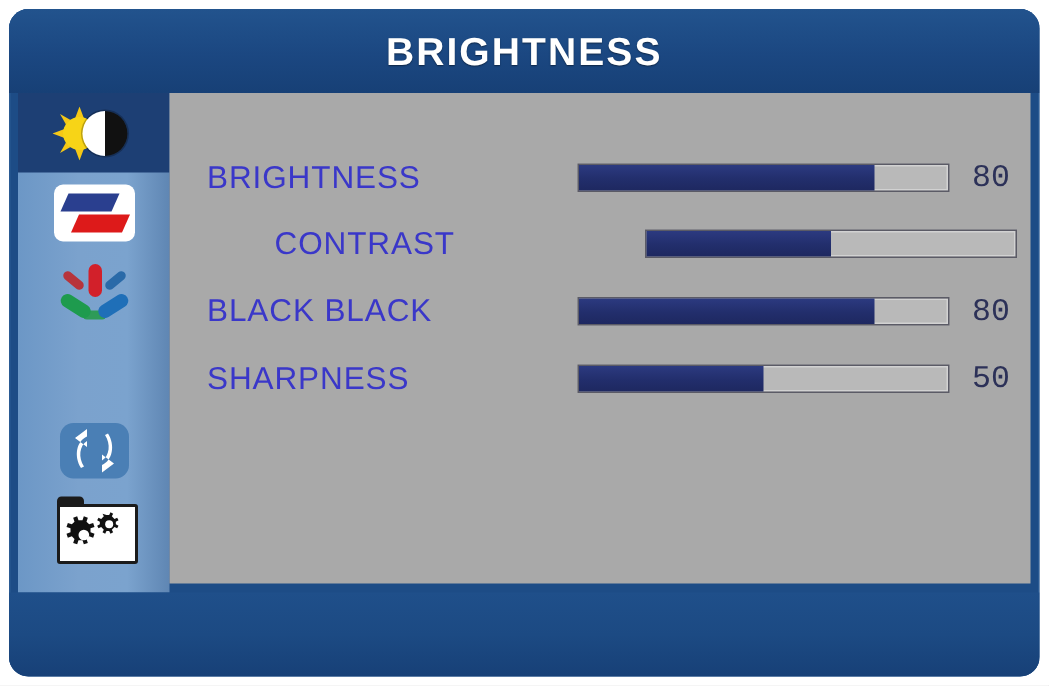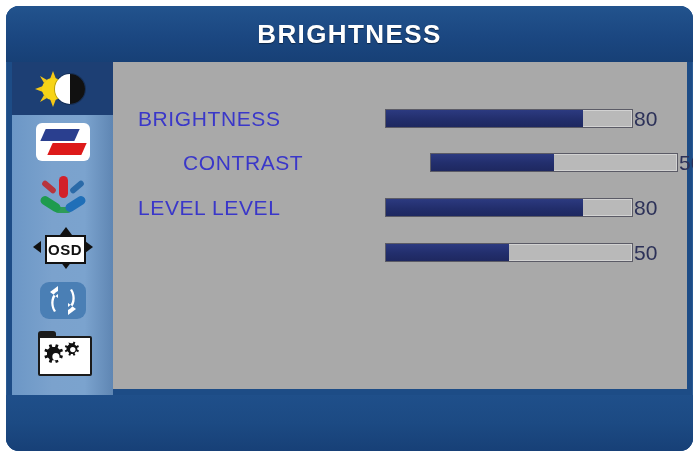--- a/index.html
+++ b/index.html
@@ -236,24 +236,24 @@
     border: 1px solid #5b5b66;
     box-shadow: inset 0 0 0 1px #d2d2d2;
     box-sizing: border-box;
   }
   .slider-fill {
     height: 100%;
     background: linear-gradient(180deg, #2c3a80 0%, #222e6c 55%, #1e2860 100%);
   }
   .row-value {
     position: absolute;
-    left: 521px;
+    left: 535px;
     font-size: 21px;
     color: #2c3158;
-    font-family: Liberation Sans, sans-serif;
+    font-family: Liberation Mono, monospace;
   }
 
   
   .footer-bar {
     position: absolute;
     left: 0;
     top: 389px;
     width: 687px;
     height: 56px;
     background: linear-gradient(180deg, #1f4f8a 0%, #1c4a83 50%, #174077 100%);
@@ -305,31 +305,20 @@
           <div class="icon-box">
             <div class="rgarc a1"></div>
             <div class="rgarc a2"></div>
             <div class="rgarc a3"></div>
             <div class="rgbar r"></div>
             <div class="rgbar g"></div>
             <div class="rgbar b"></div>
           </div>
         </div>
 
-        <div class="side-item" style="top:159px;">
-          <div class="icon-box">
-            <div class="arw up"></div>
-            <div class="arw down"></div>
-            <div class="arw left"></div>
-            <div class="arw right"></div>
-            <div class="osd-box">
-              <span>OSD</span>
-            </div>
-          </div>
-        </div>
 
         <div class="side-item" style="top:212px;">
           <div class="icon-box">
             <div class="reset-box">
               <svg viewBox="0 0 46 37" width="46" height="37">
                 <path d="M14 30 C 9 22, 11 12, 18 9 L 18 4 L 10 10 L 18 16 L 18 12 C 13 15, 12 23, 16 29 Z" fill="#ffffff"></path>
                 <path d="M32 7 C 37 15, 35 25, 28 28 L 28 33 L 36 27 L 28 21 L 28 25 C 33 22, 34 14, 30 8 Z" fill="#ffffff"></path>
               </svg>
             </div>
           </div>
@@ -365,28 +354,29 @@
 
         <div class="row" style="top:86px;margin-left:45px;">
           <div class="row-label">CONTRAST</div>
           <div class="slider">
             <div class="slider-fill" style="width: 50%;"></div>
           </div>
           <div class="row-value">50</div>
         </div>
 
         <div class="row" style="top:131px;">
-          <div class="row-label">LEVEL LEVEL</div>
+          <div class="row-label">BLACK BLACK</div>
           <div class="slider">
             <div class="slider-fill" style="width: 80%;"></div>
           </div>
           <div class="row-value">80</div>
         </div>
 
         <div class="row" style="top:176px;">
+          <div class="row-label">SHARPNESS</div>
           <div class="slider">
             <div class="slider-fill" style="width: 50%;"></div>
           </div>
           <div class="row-value">50</div>
         </div>
 
       </div>
 
     </div>
 

